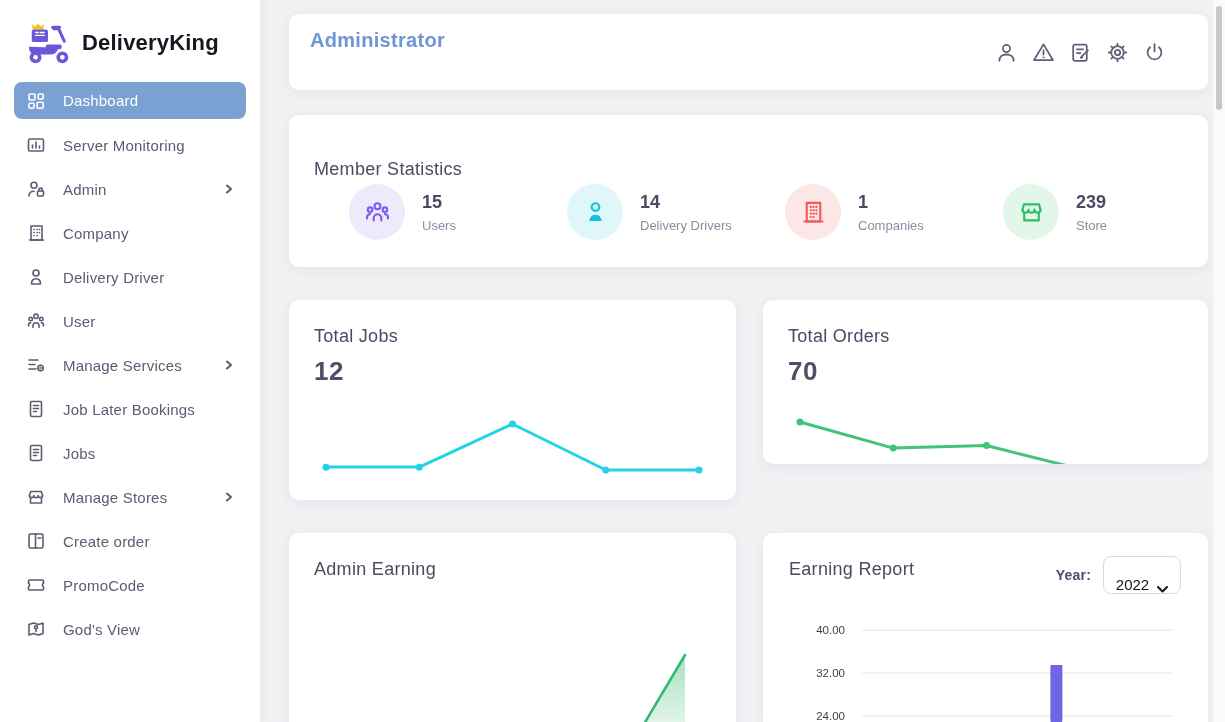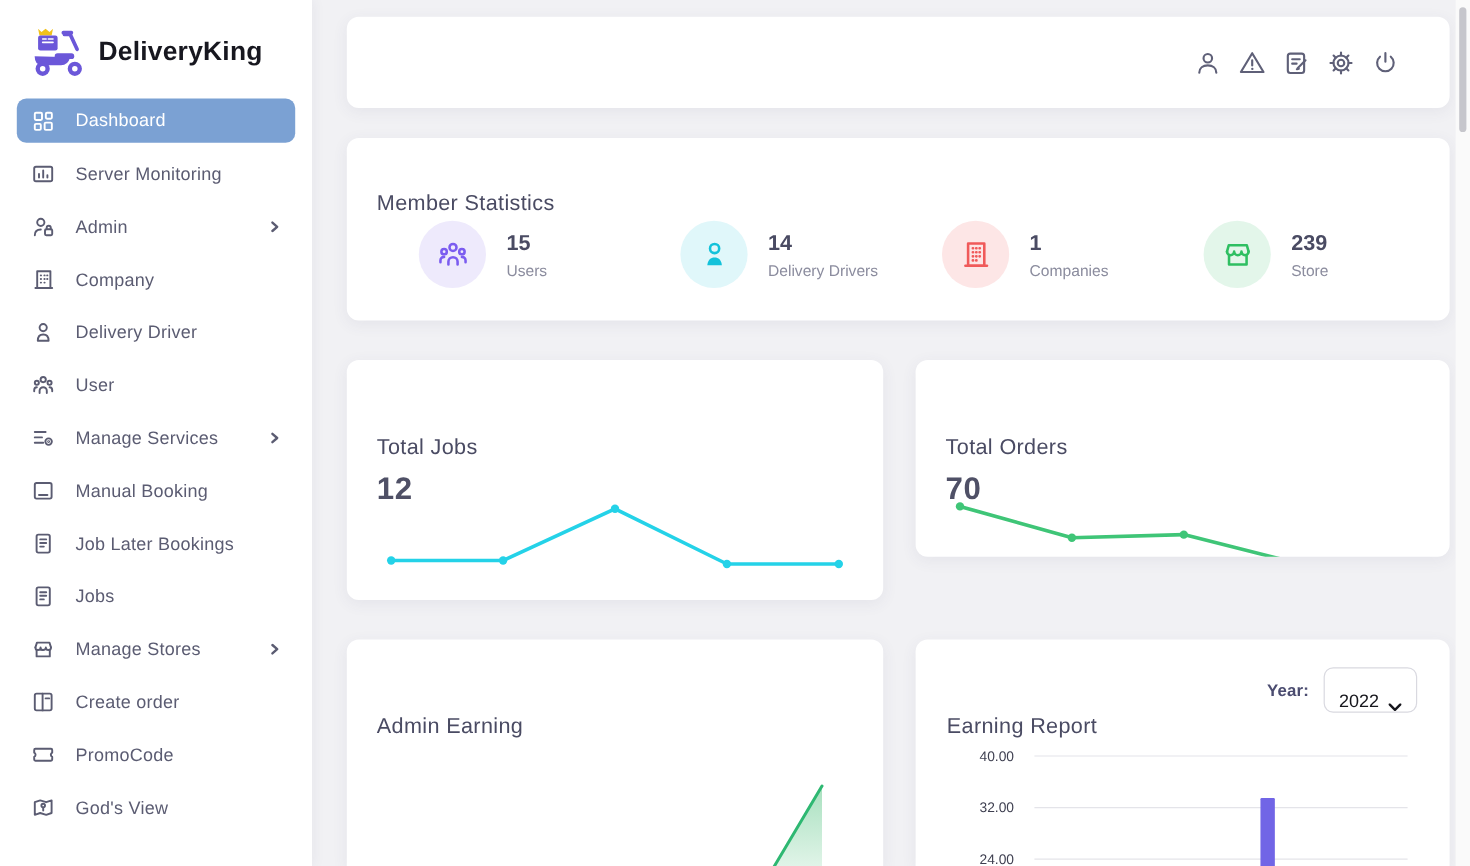--- a/index.html
+++ b/index.html
@@ -54,21 +54,21 @@
   .stat-item { width:218px; display:flex; align-items:center; gap:17px; padding-left:27px; }
   .stat-circle { width:56px; height:56px; border-radius:50%; display:flex; align-items:center; justify-content:center; }
   .stat-circle svg { width:27px; height:27px; fill:none; stroke-width:1.9; stroke-linecap:round; stroke-linejoin:round; }
   .bg-purple { background:#eeeafc; } .bg-purple svg { stroke:#7b5cf0; }
   .bg-cyan   { background:#e0f7fa; } .bg-cyan   svg { stroke:#13c2da; }
   .bg-red    { background:#fde6e6; } .bg-red    svg { stroke:#f05a5a; }
   .bg-green  { background:#e3f6ea; } .bg-green  svg { stroke:#2fbf62; }
   .stat-value { font-size:18px; font-weight:bold; color:#4a4b63; }
   .stat-label { font-size:13px; color:#8b8c9e; margin-top:5px; }
   
-  .card-title { font-size:18px; color:#4a4b63; letter-spacing:.3px;margin-top:36px; }
+  .card-title { font-size:18px; color:#4a4b63; letter-spacing:.3px; }
   .big-number { font-size:26px; font-weight:bold; color:#4f5066; letter-spacing:.5px; }
   .chart-head { position:absolute; left:25px; top:26px; z-index:1; }
   .chart-head .big-number { margin-top:9px; }
   .chart-svg { position:absolute; left:0; top:0; }
   
   .report-head { position:absolute; left:26px; top:26px; z-index:1; }
   .year-row { position:absolute; right:27px; top:23px; display:flex; align-items:center; gap:12px; z-index:1; }
   .year-label { font-size:14px; font-weight:bold; color:#4b4c70; letter-spacing:.2px; }
   .year-select {
     width:78px; height:38px; border:1px solid #d9d9e0; border-radius:8px; background:#fff;
@@ -183,29 +183,20 @@
       <span>Manage Services</span>
       <span class="chev">
           <svg viewBox="0 0 10 10">
             <path d="M3 1.5 L7 5 L3 8.5"></path>
           </svg>
         </span>
     </div>
     <div class="side-item">
       <span class="s-icon">
           <svg viewBox="0 0 20 20">
-            <rect x="3" y="3.5" width="14" height="13" rx="1.5"></rect>
-            <path d="M6.5 13.5h7"></path>
-          </svg>
-        </span>
-      <span>Manual Booking</span>
-    </div>
-    <div class="side-item">
-      <span class="s-icon">
-          <svg viewBox="0 0 20 20">
             <rect x="4.5" y="2.5" width="11" height="15" rx="1.5"></rect>
             <path d="M7.5 6.5h5 M7.5 9.5h5 M7.5 12.5h3"></path>
           </svg>
         </span>
       <span>Job Later Bookings</span>
     </div>
     <div class="side-item">
       <span class="s-icon">
           <svg viewBox="0 0 20 20">
             <rect x="4.5" y="2.5" width="11" height="15" rx="1.5"></rect>
@@ -254,20 +245,21 @@
             <path d="M10 9.8v2.7"></path>
           </svg>
         </span>
       <span>God's View</span>
     </div>
   </div>
 </div>
 
 <div class="card" id="header-card">
   <div class="admin-block">
+    <div class="admin-title">Administrator</div>
   </div>
   <div class="hdr-icons">
     <span class="hdr-icon">
         <svg viewBox="0 0 22 22">
           <circle cx="11" cy="7.2" r="3.4"></circle>
           <path d="M4.2 18.8c0-3.9 3-5.9 6.8-5.9s6.8 2 6.8 5.9"></path>
         </svg>
       </span>
     <span class="hdr-icon">
         <svg viewBox="0 0 22 22">

